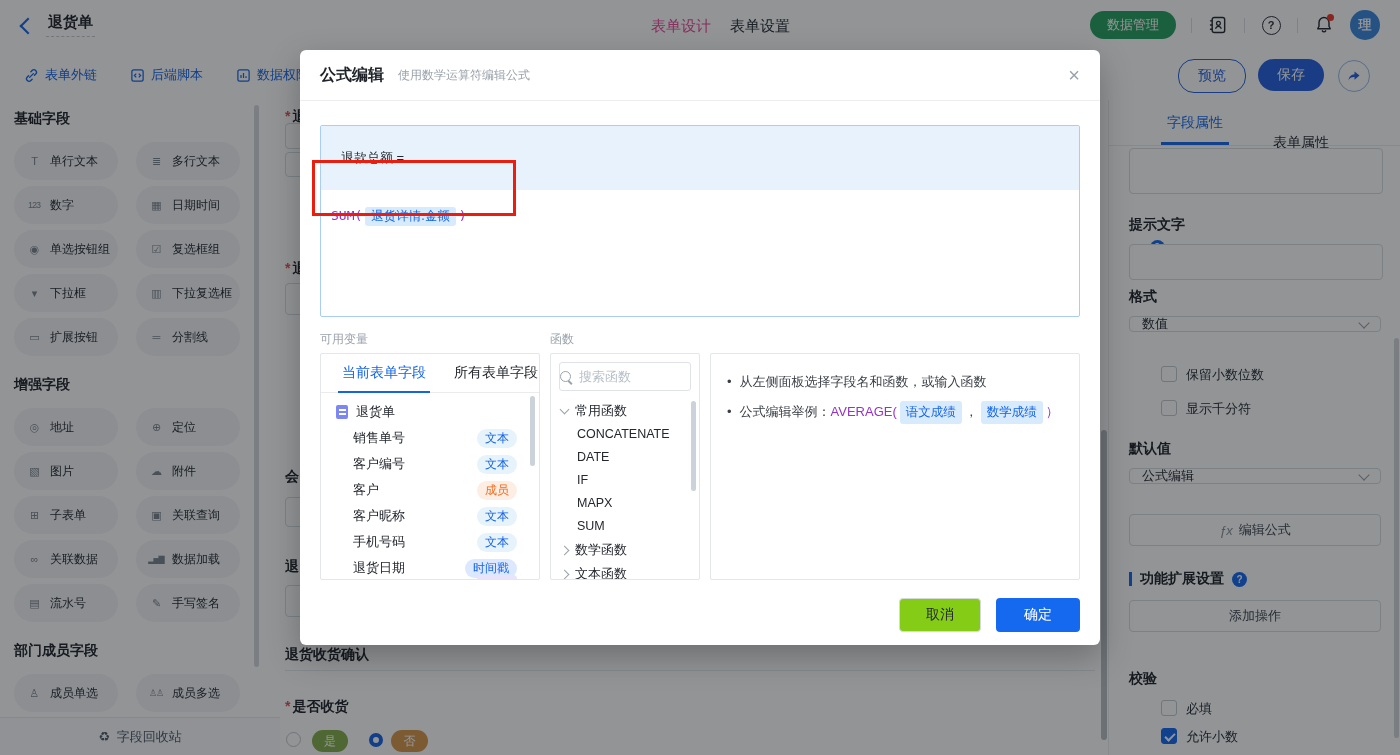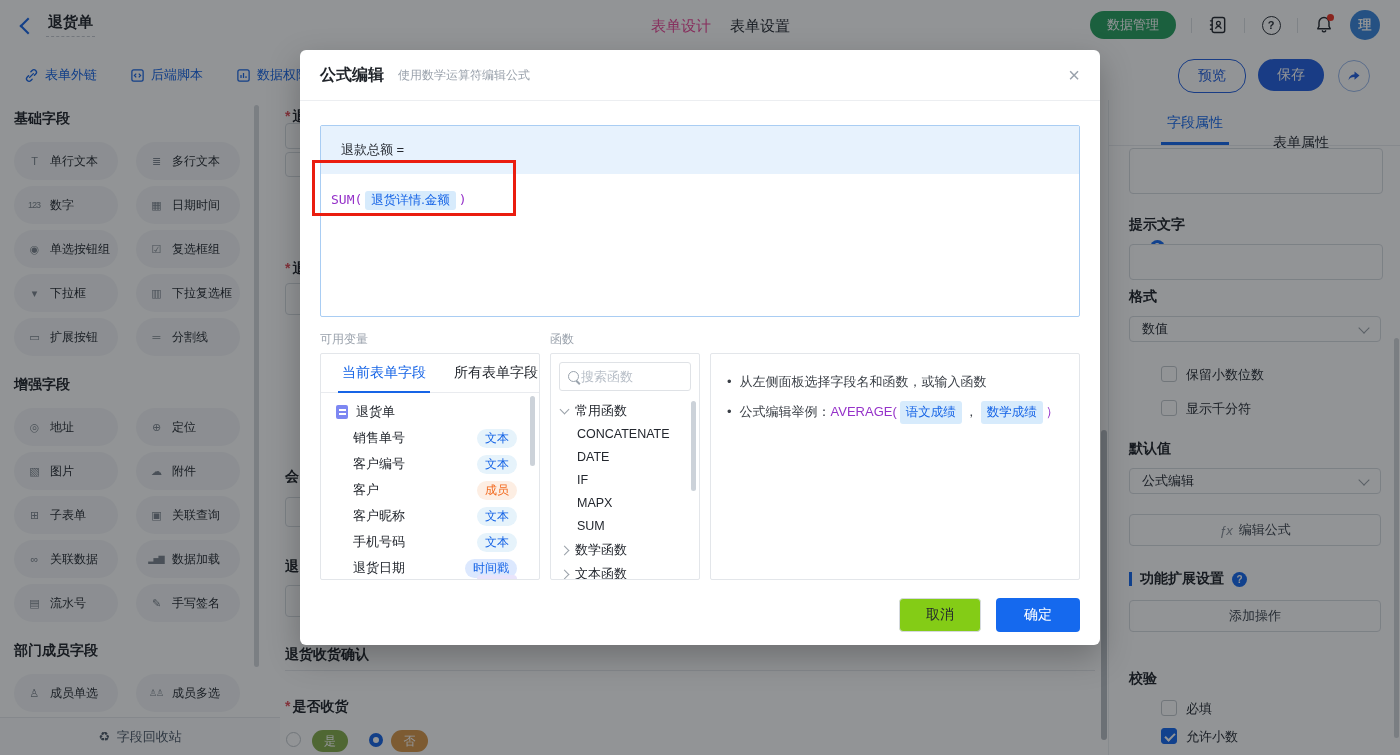--- a/index.html
+++ b/index.html
@@ -59,21 +59,21 @@
   .rpanel{position:absolute;left:1108px;top:100px;width:292px;height:655px;background:#fff;border-left:1px solid #eceef1;overflow:hidden;}
   .rp-tabrow{position:absolute;top:0;left:0;right:0;height:45px;border-bottom:1px solid #e9ebef;}
   .rp-tab{position:absolute;top:14px;font-size:14px;cursor:pointer;}
   .rp-tab.active{color:#1569ee;}
   .rp-tab.active::after{content:"";position:absolute;left:-6px;right:-6px;bottom:-13px;height:3px;background:#1569ee;}
   .rp-tab.idle{color:#262b33;}
   .rp-label{position:absolute;left:20px;font-size:14px;font-weight:700;color:#20242a;display:flex;align-items:center;gap:6px;flex-direction:column;}
   .q-icon{width:15px;height:15px;border-radius:50%;background:#1569ee;color:#fff;font-size:10px;font-weight:700;
           display:flex;align-items:center;justify-content:center;cursor:pointer;}
   .rp-box{position:absolute;left:20px;width:252px;border:1px solid #d8dce1;border-radius:4px;background:#fff;}
-  .rp-select{position:absolute;left:20px;width:252px;height:26px;border:1px solid #d8dce1;border-radius:4px;background:#fff;
+  .rp-select{position:absolute;left:20px;width:252px;height:16px;border:1px solid #d8dce1;border-radius:4px;background:#fff;
              display:flex;align-items:center;padding:0 12px;font-size:13px;color:#262b33;cursor:pointer;box-sizing:border-box;}
   .chev-d{width:7px;height:7px;border-right:1.5px solid #99a0a8;border-bottom:1.5px solid #99a0a8;
           transform:rotate(45deg);margin-left:auto;margin-top:-3px;}
   .rp-check{position:absolute;left:20px;display:flex;align-items:flex-start;gap:9px;font-size:13px;color:#262b33;cursor:pointer;padding-left:32px;}
   .ck{width:16px;height:16px;border:1px solid #c3c8cd;border-radius:3px;background:#fff;flex:none;position:relative;box-sizing:border-box;}
   .rp-check.checked .ck{background:#1569ee;border-color:#1569ee;}
   .rp-check.checked .ck::after{content:"";position:absolute;left:5px;top:2px;width:4px;height:8px;
        border-right:2px solid #fff;border-bottom:2px solid #fff;transform:rotate(45deg);}
   .rp-btn{position:absolute;left:20px;width:252px;height:32px;border:1px solid #d8dce1;border-radius:4px;background:#fff;
           display:flex;align-items:center;justify-content:center;gap:6px;font-size:13px;color:#3f4650;cursor:pointer;box-sizing:border-box;}
@@ -85,21 +85,21 @@
   .dim{position:absolute;inset:0;background:rgba(14,17,22,0.45);z-index:40;}
   
   .modal{position:absolute;left:300px;top:50px;width:800px;height:595px;background:#fff;border-radius:6px;
          box-shadow:0 12px 32px rgba(0,0,0,.25);z-index:50;box-sizing:border-box;}
   .m-head{height:50px;display:flex;align-items:center;padding:0 20px;border-bottom:1px solid #eceef1;}
   .m-title{font-size:16px;font-weight:700;color:#20242a;}
   .m-sub{font-size:12px;color:#9aa2ac;margin-left:14px;}
   .m-close{margin-left:auto;font-size:20px;color:#9aa2ac;cursor:pointer;line-height:1;}
   .m-body{padding:24px 20px 0;}
   .f-editor{border:1px solid #a9cdf3;border-radius:2px;height:190px;overflow:hidden;cursor:text;}
-  .f-target{height:40px;background:#e7f2fd;display:flex;align-items:center;padding:4px 20px;font-size:13px;color:#23272e;}
+  .f-target{height:40px;background:#e7f2fd;display:flex;align-items:center;padding:12px 20px;font-size:13px;color:#23272e;}
   .f-code{padding:17px 10px;font-family:"DejaVu Sans Mono","Liberation Mono",monospace;font-size:13px;}
   .tok-func{color:#9531c9;}
   .tok-chip{display:inline-block;background:#d7ebfc;color:#1664e6;border-radius:3px;padding:1px 6px;margin:0 3px;
             font-family:"Liberation Sans",sans-serif;font-size:12.5px;}
   .m-cols{display:flex;gap:10px;margin-top:14px;}
   .col-label{font-size:12px;color:#9aa2ac;height:22px;}
   .panel{border:1px solid #e3e6ea;border-radius:2px;height:227px;background:#fff;position:relative;overflow:hidden;box-sizing:border-box;}
   .c1{width:220px;flex:none;}  .c2{width:150px;flex:none;}  .c3{flex:1;}
   .v-tabs{height:38px;display:flex;align-items:center;gap:28px;padding:0 0 0 21px;border-bottom:1px solid #e9ebef;font-size:14px;}
   .v-tab{position:relative;cursor:pointer;}
@@ -111,21 +111,21 @@
   .doc-ic::after{content:"";position:absolute;left:2.5px;right:2.5px;top:4px;height:1.5px;background:#fff;box-shadow:0 4px 0 #fff;}
   .v-item{display:flex;align-items:center;justify-content:space-between;height:26px;padding:0 22px 0 32px;
           font-size:13px;color:#23272e;cursor:pointer;}
   .tag{font-size:12px;border-radius:10px;padding:1px 8px;}
   .tag.text{color:#1664e6;background:#e6f3fb;}
   .tag.member{color:#f2691d;background:#fdeee3;}
   .tag.time{color:#1664e6;background:#dce8fe;}
   .tag-frag{position:absolute;right:22px;bottom:0;width:40px;height:4px;background:#e9e4fb;border-radius:4px 4px 0 0;}
   .thumb{position:absolute;width:5px;border-radius:3px;background:#ccd2d9;}
   .fn-search{margin:8px;height:27px;border:1px solid #dfe2e6;border-radius:3px;display:flex;align-items:center;
-             padding:0 8px;}
+             padding:0 0;gap:6px;}
   .fn-search input{border:none;outline:none;width:90px;font-size:13px;font-family:inherit;color:#23272e;background:transparent;}
   .fn-search input::placeholder{color:#b7bec7;}
   .mag{width:9px;height:9px;border:1.5px solid #9aa3ad;border-radius:50%;position:relative;flex:none;}
   .mag::after{content:"";position:absolute;left:8px;top:8px;width:5px;height:1.5px;background:#9aa3ad;transform:rotate(45deg);transform-origin:0 0;}
   .fn-group{display:flex;align-items:center;gap:7px;height:24px;padding-left:10px;font-size:13px;color:#23272e;cursor:pointer;}
   .chev-r{width:6px;height:6px;border-right:1.4px solid #99a0a8;border-bottom:1.4px solid #99a0a8;transform:rotate(-45deg);}
   .chev-dn{width:6px;height:6px;border-right:1.4px solid #99a0a8;border-bottom:1.4px solid #99a0a8;transform:rotate(45deg);margin-top:-3px;}
   .fn-item{height:23px;line-height:23px;padding-left:26px;font-size:12.5px;color:#23272e;cursor:pointer;}
   .tips{padding:17px 16px;display:flex;flex-direction:column;gap:9px;font-size:13px;color:#3a3f46;line-height:21px;}
   .tip{display:flex;gap:8px;}

